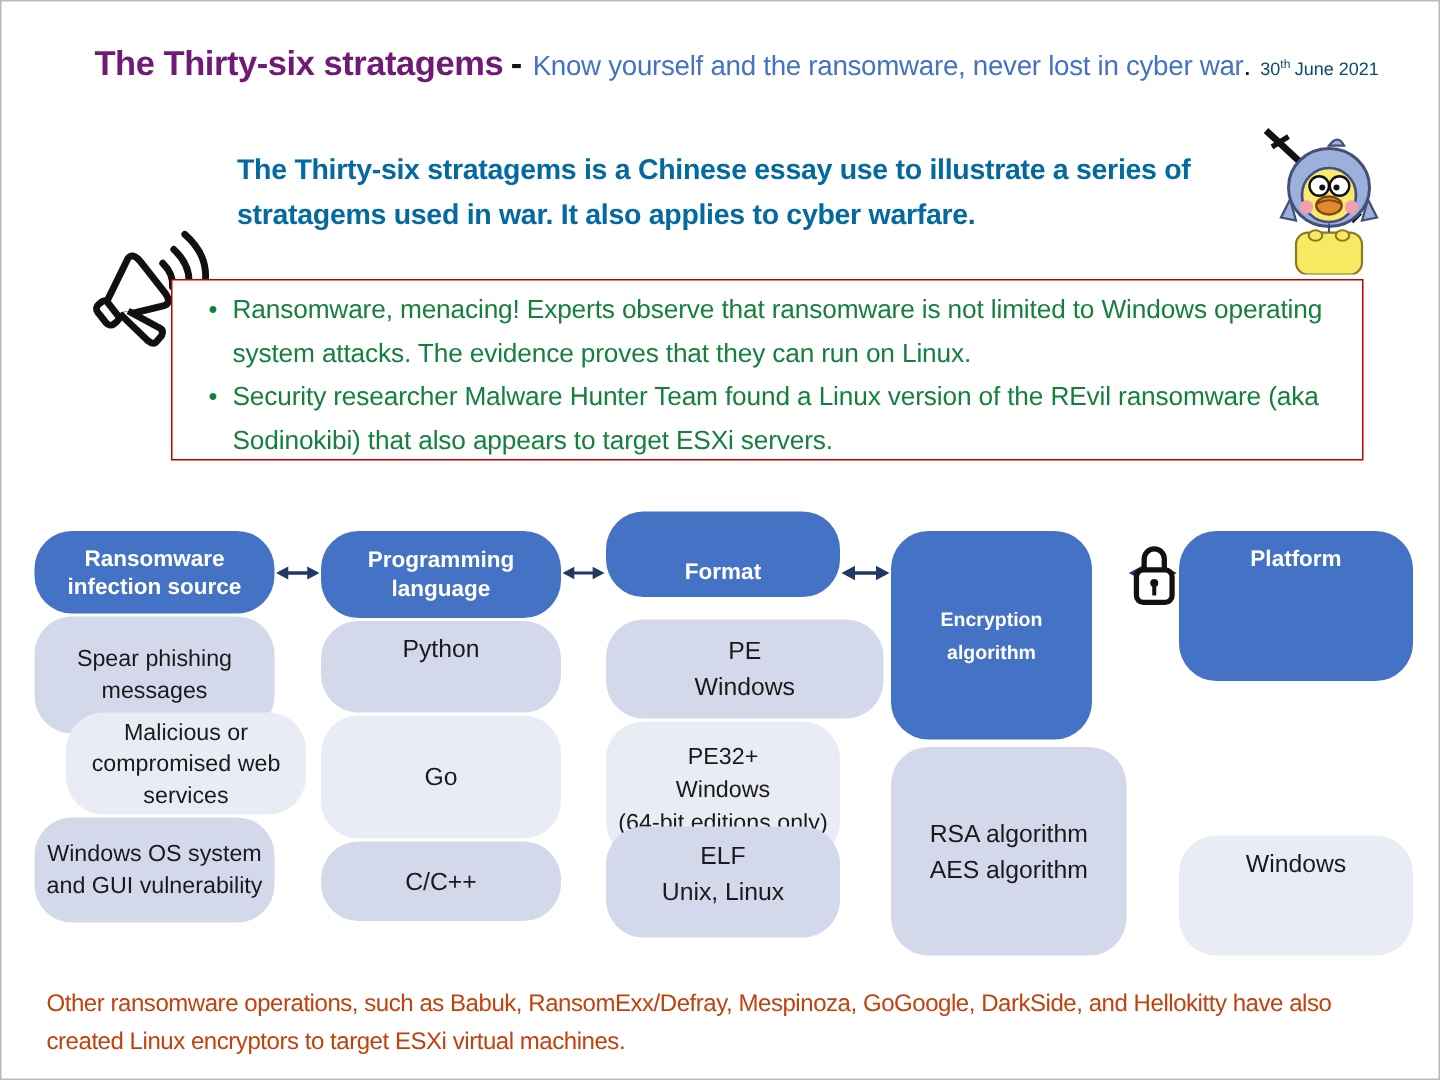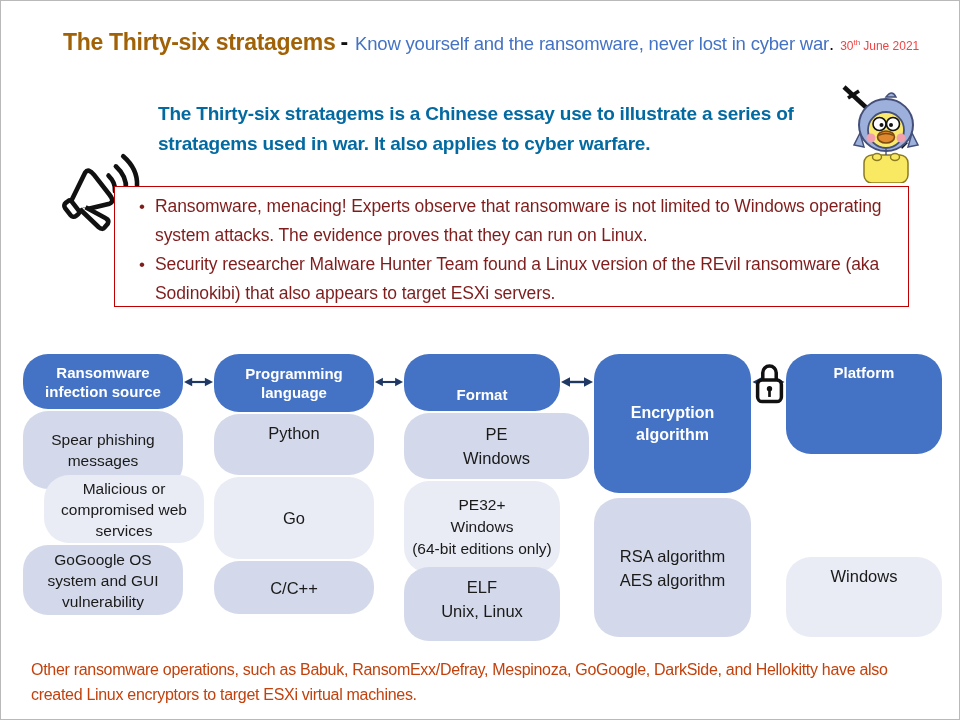--- a/index.html
+++ b/index.html
@@ -4,40 +4,40 @@
 <style>
   * { margin:0; padding:0; box-sizing:border-box; }
   html,body { background:#fff; }
   .slide {
     position:relative; width:960px; height:720px; background:#ffffff;
     font-family:"Liberation Sans", sans-serif; color:#1a1a1a; overflow:hidden;
     border:1px solid #b9b9b9;
   }
   
   .title { position:absolute; left:62px; top:28px; white-space:nowrap; display:flex; align-items:baseline; }
-  .t-main { font-size:23px; font-weight:bold; color:#a16207; letter-spacing:-0.3px; }
+  .t-main { font-size:23px; font-weight:bold; color:#701a75; letter-spacing:-0.3px; }
   .t-dash { font-size:23px; font-weight:bold; color:#111; margin:0 7px 0 5px; }
   .t-sub  { font-size:18.5px; font-weight:500; letter-spacing:-0.2px; }
   .t-dot  { font-size:18.5px; color:#111; }
-  .t-date { font-size:12px; color:#ef4444; margin-left:6px; }
+  .t-date { font-size:12px; color:#0c4a6e; margin-left:6px; }
   .t-date sup { font-size:8px; }
   .t-date .rest { margin-left:3px; }
   
   .intro {
     position:absolute; left:157px; top:98px; width:700px;
     font-size:19px; font-weight:bold; line-height:30px; color:#0369a1; letter-spacing:-0.2px;
   }
   
   .callout {
     position:absolute; left:113px; top:185px; width:795px; height:121px;
     border:1.5px solid #C00000; background:#fff;
   }
   .callout ul { list-style:none; margin:5px 10px 0 24px; width:745px; }
   .callout li {
-    font-size:17.5px; line-height:29px; color:#7f1d1d; letter-spacing:-0.1px;
+    font-size:17.5px; line-height:29px; color:#15803d; letter-spacing:-0.1px;
     padding-left:16px; position:relative;
   }
   .callout li::before { content:"•"; position:absolute; left:0; top:0; font-size:17px; }
   
   .megaphone { position:absolute; left:52px; top:146px; width:88px; height:92px; }
   .mascot    { position:absolute; left:834px; top:82px; width:102px; height:100px; }
   .lock      { position:absolute; left:753px; top:359px; width:31px; height:46px; z-index:3; }
   
   .cell {
     position:absolute; display:flex; align-items:center; justify-content:center;
@@ -111,37 +111,37 @@
   <div class="callout" style="border-color: rgb(192, 0, 0);">
     <ul>
       <li>Ransomware, menacing! Experts observe that ransomware is not limited to Windows operating system attacks. The evidence proves that they can run on Linux.</li>
       <li>Security researcher Malware Hunter Team found a Linux version of the REvil ransomware (aka Sodinokibi) that also appears to target ESXi servers.</li>
     </ul>
   </div>
 
   <div class="cell hdr" style="left: 22px; top: 353px; width: 160px; height: 55px; background: rgb(68, 114, 196);">Ransomware infection source</div>
   <div class="cell" style="left: 22px; top: 410px; width: 160px; height: 78px; background: rgb(211, 217, 234);">Spear phishing messages</div>
   <div class="cell" style="left: 22px; top: 474px; width: 160px; height: 68px; background: rgb(233, 236, 245); margin-left: 21px;">Malicious or compromised web services</div>
-  <div class="cell" style="left: 22px; top: 544px; width: 160px; height: 70px; background: rgb(211, 217, 234);">GoGoogle OS system and GUI vulnerability</div>
+  <div class="cell" style="left: 22px; top: 544px; width: 160px; height: 70px; background: rgb(211, 217, 234);">Windows OS system and GUI vulnerability</div>
 
   <div class="cell align-top big-txt" style="left: 213px; top: 413px; width: 160px; height: 61px; background: rgb(211, 217, 234);">Python</div>
   <div class="cell hdr" style="left: 213px; top: 353px; width: 160px; height: 58px; background: rgb(68, 114, 196);">Programming language</div>
   <div class="cell big-txt" style="left: 213px; top: 476px; width: 160px; height: 82px; background: rgb(233, 236, 245);">Go</div>
   <div class="cell big-txt" style="left: 213px; top: 560px; width: 160px; height: 53px; background: rgb(211, 217, 234);">C/C++</div>
 
-  <div class="cell hdr hdr-bottom" style="left: 403px; top: 353px; width: 156px; height: 57px; background: rgb(68, 114, 196);">Format</div>
+  <div class="cell hdr hdr-bottom" style="left: 403px; top: 340px; width: 156px; height: 57px; background: rgb(68, 114, 196);">Format</div>
   <div class="cell big-txt" style="left: 403px; top: 412px; width: 185px; height: 66px; background: rgb(211, 217, 234);">PE
 Windows</div>
   <div class="cell" style="left: 403px; top: 480px; width: 156px; height: 92px; line-height: 22px; background: rgb(233, 236, 245);">PE32+
 Windows
 (64-bit editions only)</div>
-  <div class="cell big-txt" style="left: 403px; top: 566px; width: 156px; height: 74px; align-items: flex-start; padding-top: 8px; background: rgb(211, 217, 234);">ELF
+  <div class="cell big-txt" style="left: 403px; top: 550px; width: 156px; height: 74px; align-items: flex-start; padding-top: 8px; background: rgb(211, 217, 234);">ELF
 Unix, Linux</div>
 
-  <div class="cell hdr" style="left: 593px; top: 353px; width: 157px; height: 139px; font-size: 16px; line-height: 22px; background: rgb(68, 114, 196);">Encryption algorithm</div>
+  <div class="cell hdr" style="left: 593px; top: 353px; width: 134px; height: 139px; font-size: 13px; line-height: 22px; background: rgb(68, 114, 196);">Encryption algorithm</div>
   <div class="cell big-txt" style="left: 593px; top: 497px; width: 157px; height: 139px; background: rgb(211, 217, 234);">RSA algorithm
 AES algorithm</div>
 
   <div class="cell hdr hdr-top" style="left: 785px; top: 353px; width: 156px; height: 100px; background: rgb(68, 114, 196);">Platform</div>
   <div class="cell big-txt align-top" style="left: 785px; top: 556px; width: 156px; height: 80px; background: rgb(233, 236, 245);">Windows</div>
 
   <svg class="arrow" style="left: 183px; width: 29px; color: rgb(31, 56, 100);" viewBox="0 0 32 14">
     <line x1="6" y1="7" x2="26" y2="7" stroke="currentColor" stroke-width="2.4"></line>
     <polygon points="0,7 9,2.2 9,11.8" fill="currentColor"></polygon>
     <polygon points="32,7 23,2.2 23,11.8" fill="currentColor"></polygon>

